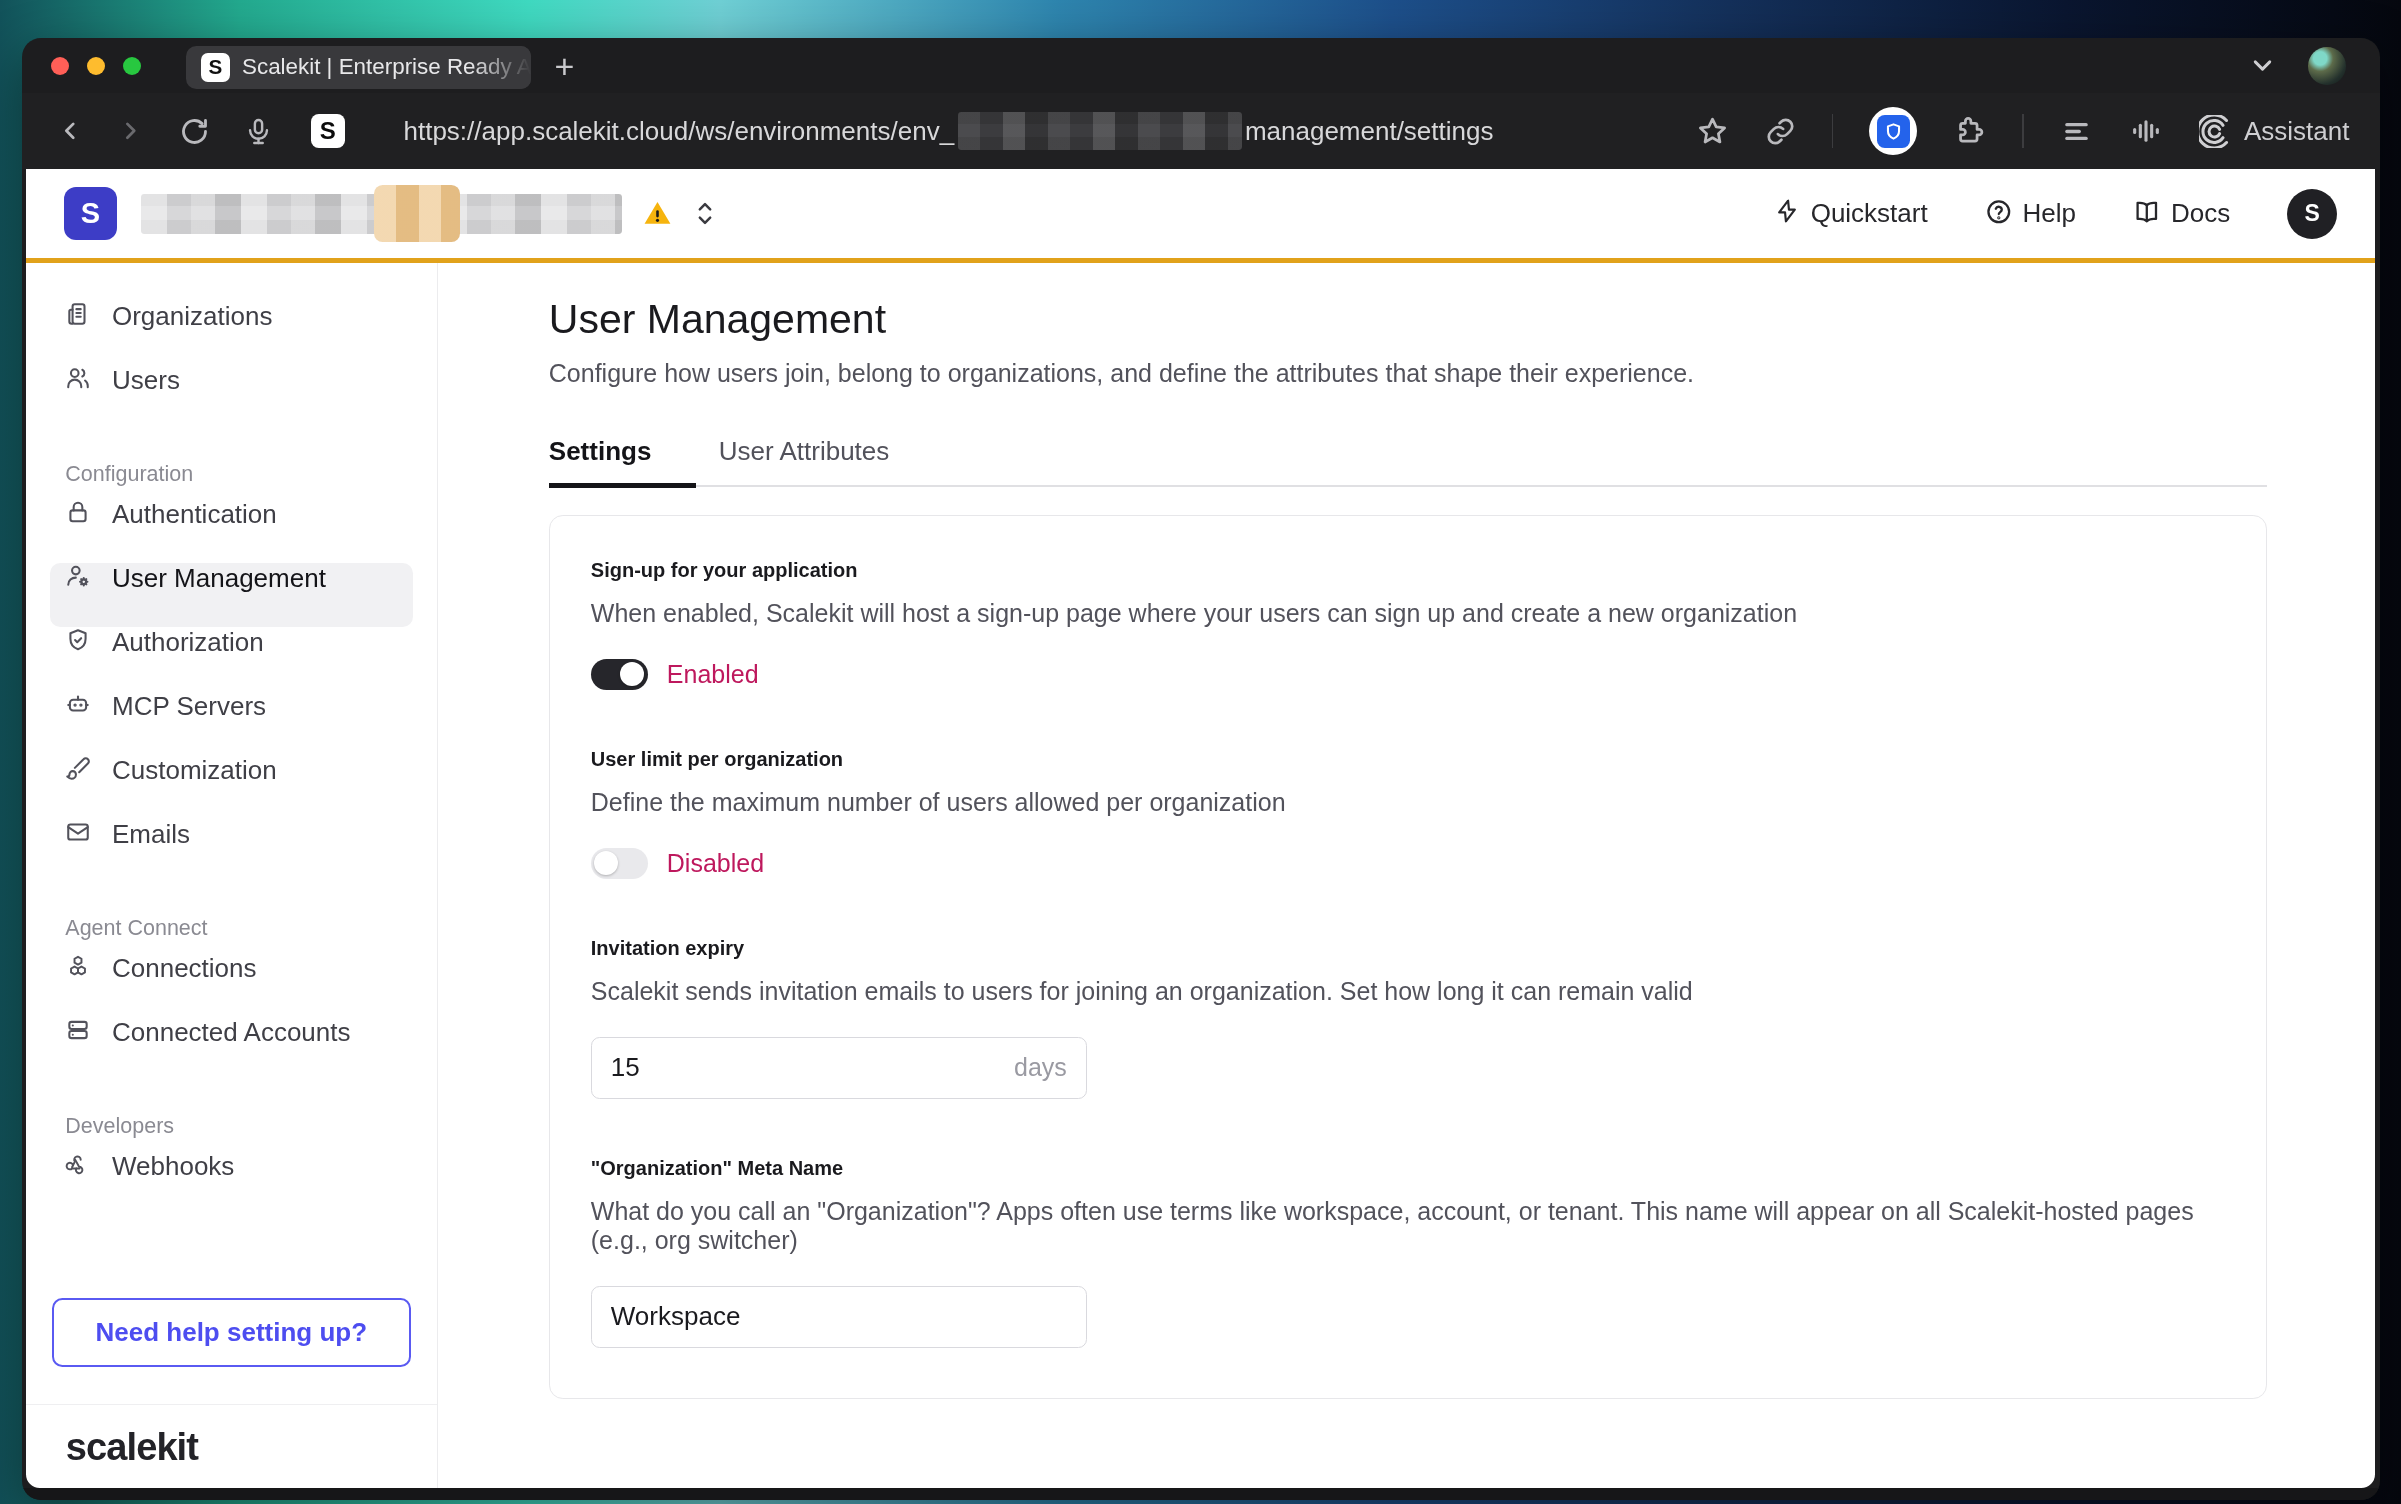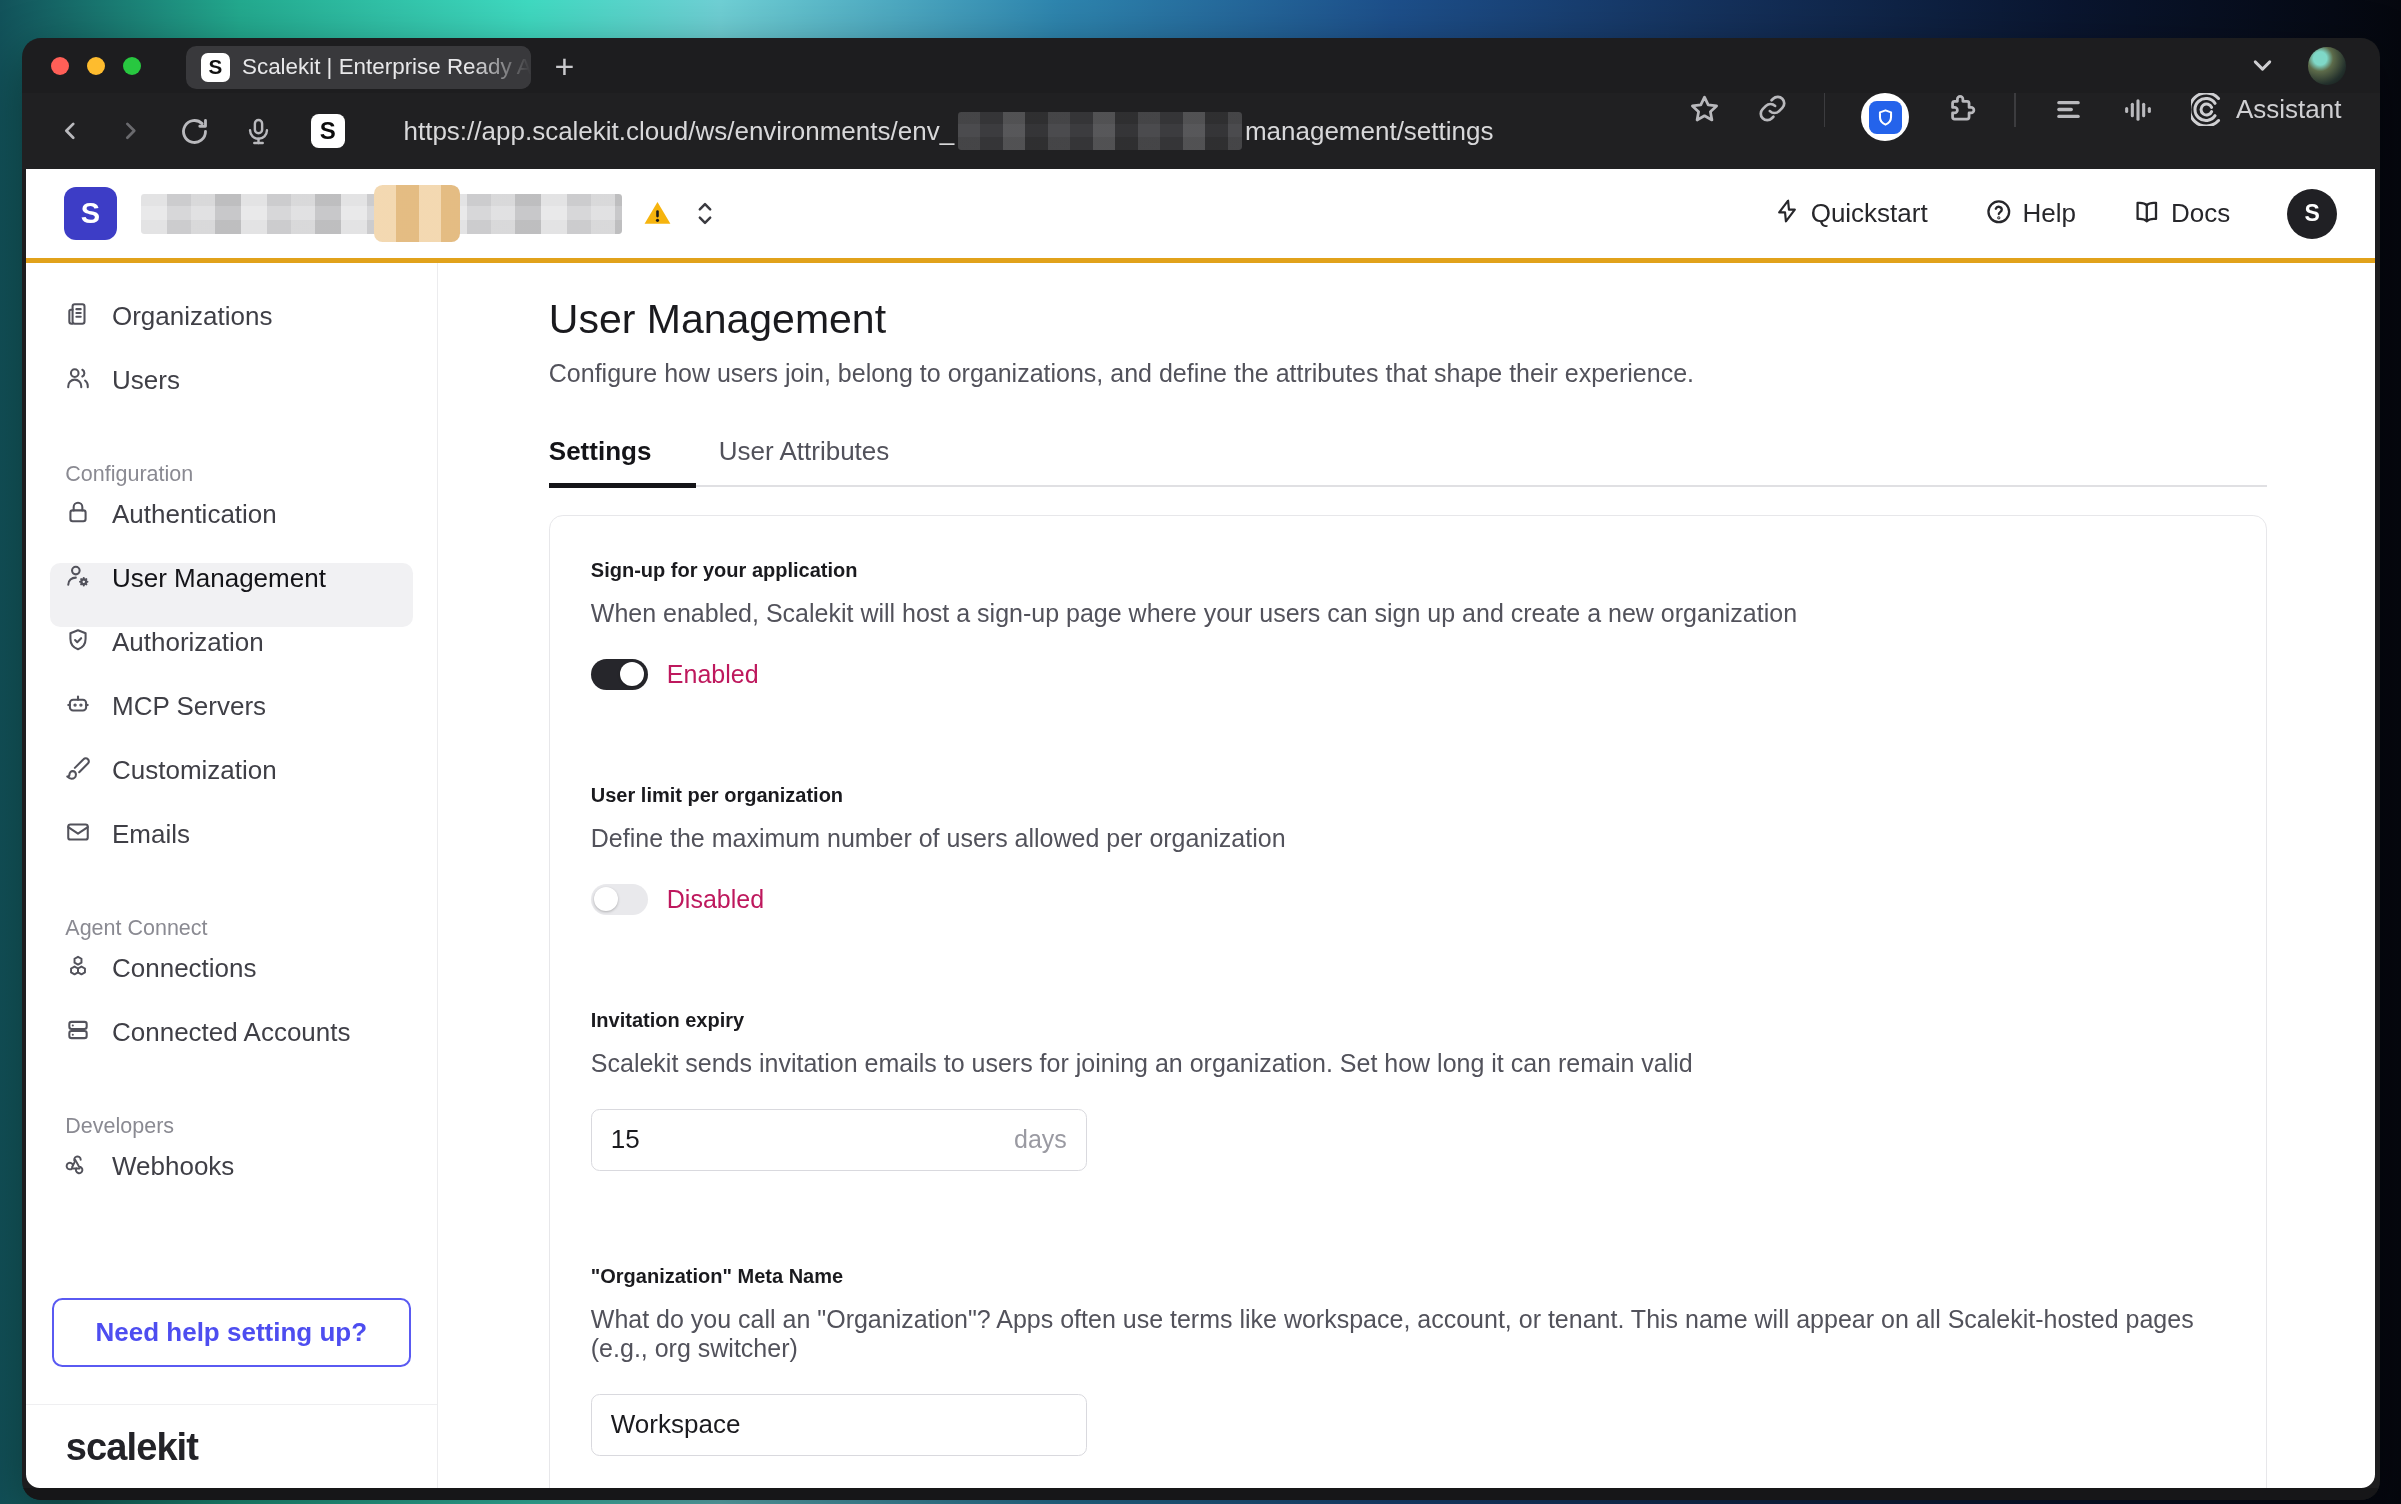--- a/index.html
+++ b/index.html
@@ -32,21 +32,21 @@
   .icon-btn{ color:#b9b9bd; display:flex; align-items:center; }
   .icon-dim{ color:#6a6a6e; }
   .urlbox{ display:flex; align-items:center; gap:13.8px; flex:0 1 auto; }
   .url-favicon{ width:34px; height:34px; background:#fff; border-radius:7.8px; color:#0b0b0b;
     font-weight:700; font-size:24px; display:flex; align-items:center; justify-content:center; }
   .url-text{ color:#d8d8da; font-size:26px; white-space:nowrap; display:flex; align-items:center;margin-left:45px; }
   .url-redact{ display:inline-block; width:284px; height:38px; margin:0 3.4px; border-radius:3.4px;
     background-color:#3c3c3f;
     background-image:repeating-linear-gradient(90deg, rgba(255,255,255,.08) 0 22.4px, rgba(0,0,0,0) 22.4px 45px, rgba(255,255,255,.14) 45px 67px, rgba(0,0,0,.12) 67px 90px),
                      repeating-linear-gradient(0deg, rgba(0,0,0,.12) 0 13px, rgba(0,0,0,0) 13px 26px); }
-  .toolbar-right{ position:absolute; right:38px; top:0; height:76px; display:flex; align-items:flex-start; gap:36px; color:#c7c7ca; }
+  .toolbar-right{ position:absolute; right:30px; top:0; height:76px; display:flex; align-items:center; gap:36px; color:#c7c7ca; }
   .tb-sep{ width:1.7px; height:34px; background:#3c3c3f; }
   .bitwarden{ width:48px; height:48px; background:#fff; border-radius:50%; display:flex; align-items:center; justify-content:center; }
   .bw-shield{ width:33px; height:33px; background:#2463eb; border-radius:7.8px; display:flex; align-items:center; justify-content:center; }
   .assistant{ display:flex; align-items:center; gap:12px; font-size:26px; color:#cfcfd2; }
   
   .app{ margin:0 4.3px; height:1319px; background:#fff; border-radius:0 0 13.8px 13.8px; overflow:hidden; position:relative; }
   .app-header{ height:89px; display:flex; align-items:center; padding:0 38px; position:relative; }
   .app-logo{ width:53px; height:53px; border-radius:12px; background:#3d3dc6; color:#fff; font-size:29px; font-weight:600;
     display:flex; align-items:center; justify-content:center; }
   .ws-redact{ width:481px; height:40px; margin-left:24px; border-radius:3.4px; position:relative; background-color:#d7d7d9;
@@ -87,21 +87,21 @@
   .sec-title{ font-size:20px; font-weight:600; color:#1a1a1e; }
   .sec-desc{ font-size:25px; color:#52525b; margin-top:17px; }
   .toggle-row{ display:flex; align-items:center; gap:19px; margin-top:31px; }
   .toggle{ width:57px; height:31px; border-radius:15.5px; position:relative; }
   .toggle.on{ background:#26262b; }
   .toggle.off{ background:#e9e9ec; }
   .toggle .knob{ position:absolute; top:3.4px; width:24px; height:24px; border-radius:50%; background:#fff; box-shadow:0 0.9px 2.6px rgba(0,0,0,.25); }
   .toggle.on .knob{ right:3.4px; }
   .toggle.off .knob{ left:3.4px; }
   .toggle-label{ font-size:25px; color:#be185d; }
-  .gap-lg{ margin-top:94px; }
+  .gap-lg{ margin-top:58px; }
   .field{ margin-top:31px; width:496px; height:62px; border:1.7px solid #d9d9de; border-radius:8.6px;
     display:flex; align-items:center; padding:0 19px; background:#fff; }
   .field input{ border:none; outline:none; flex:1; font-size:26px; color:#1a1a1e; font-family:"Liberation Sans",sans-serif; min-width:0; background:transparent; }
   .field .suffix{ font-size:25px; color:#9a9aa2; }
   .window-bottom{ height:12px; background:#161618; }
   svg{ display:block; }
 </style>
 </head>
 <body>
 

